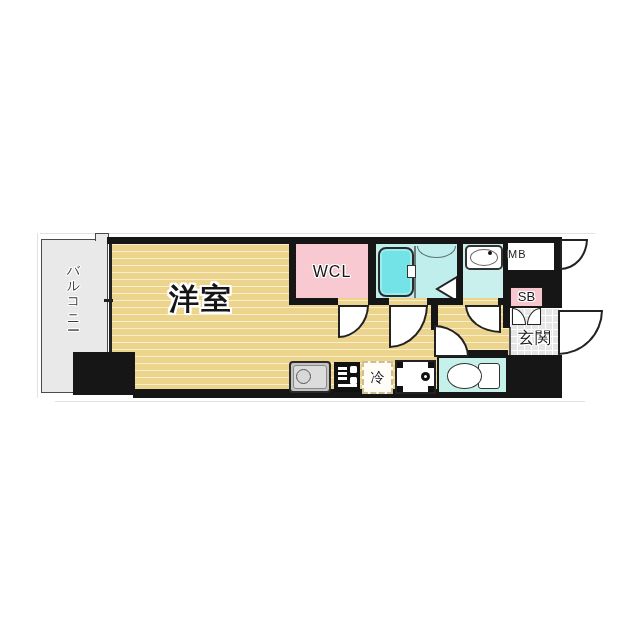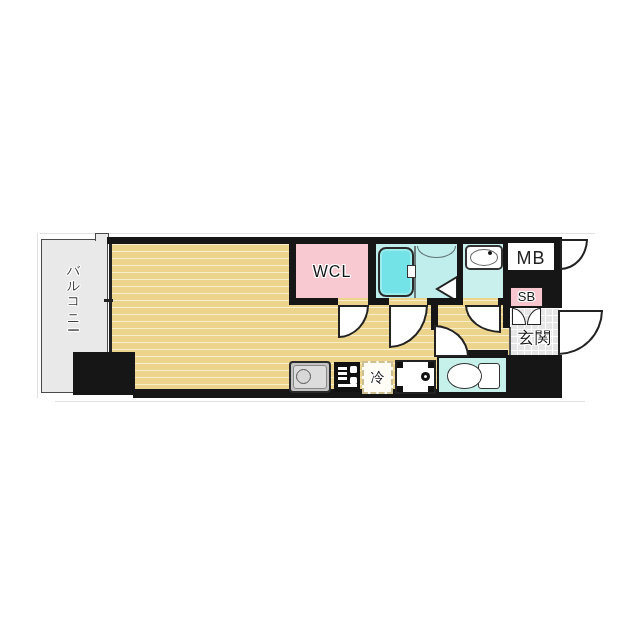--- a/index.html
+++ b/index.html
@@ -35,20 +35,21 @@
   <div class="lbl" style="left:66px;top:256px;width:16px;height:95px;font-size:13px;letter-spacing:2px;color:#3a3a3a;writing-mode:vertical-rl;">バルコニー</div>
 
   <div class="flooring" style="left:111px;top:244px;width:399px;height:146px;"></div>
 
   <div class="wall" style="left:107px;top:237px;width:455px;height:7px;"></div>
   <div class="wall" style="left:73px;top:352px;width:62px;height:43px;"></div>
   <div class="wall" style="left:133px;top:389px;width:429px;height:9px;"></div>
   <div class="abs" style="left:109px;top:244px;width:2.5px;height:108px;background:#222;"></div>
   <div class="abs" style="left:104px;top:299px;width:9px;height:2.5px;background:#222;"></div>
 
+  <div class="lbl big" style="left:139px;top:283px;width:124px;">洋室</div>
 
   <div class="wall" style="left:289px;top:244px;width:7px;height:61px;"></div>
   <div class="abs" style="left:296px;top:244px;width:72px;height:54px;background:#f8c9d0;"></div>
   <div class="lbl" style="left:296px;top:263px;width:72px;font-size:16px;letter-spacing:1px;text-align:center;">WCL</div>
   <div class="wall" style="left:368px;top:244px;width:8px;height:61px;"></div>
 
   <div class="abs" style="left:376px;top:244px;width:81px;height:54px;background:#bfeeec;"></div>
   <div class="abs" style="left:378px;top:247px;width:36px;height:50px;background:#74e3e7;border:2px solid #2b2b2b;border-radius:8px;box-sizing:border-box;box-shadow:inset 0 0 0 2px #9cecee;"></div>
   <div class="abs" style="left:414px;top:246px;width:1.5px;height:52px;background:#6a7a7a;"></div>
   <div class="abs" style="left:407px;top:265px;width:9px;height:13px;background:#fff;border:1.5px solid #333;box-sizing:border-box;"></div>
@@ -64,21 +65,21 @@
   <div class="abs" style="left:488px;top:251px;width:4px;height:4px;background:#111;border-radius:50%;"></div>
 
   <div class="wall" style="left:289px;top:298px;width:49px;height:7px;"></div>
   <div class="wall" style="left:368px;top:298px;width:21px;height:7px;"></div>
   <div class="wall" style="left:427px;top:298px;width:36px;height:7px;"></div>
   <div class="wall" style="left:498px;top:298px;width:8px;height:7px;"></div>
   <div class="wall" style="left:431px;top:305px;width:7px;height:25px;"></div>
 
   <div class="wall" style="left:503px;top:237px;width:59px;height:71px;"></div>
   <div class="abs" style="left:508px;top:243px;width:46px;height:27px;background:#fff;"></div>
-  <div class="lbl" style="left:508px;top:248px;width:46px;font-size:18px;letter-spacing:1px;text-align:center;color:#222;">MB</div>
+  <div class="lbl" style="left:508px;top:248px;width:46px;font-size:11px;letter-spacing:1px;text-align:left;color:#222;">MB</div>
   <div class="abs" style="left:510px;top:287px;width:33px;height:20px;background:#f7c6ce;border:1.5px solid #1a1a1a;box-sizing:border-box;"></div>
   <div class="lbl" style="left:510px;top:289px;width:33px;font-size:13px;text-align:center;">SB</div>
 
   <div class="tile" style="left:510px;top:308px;width:50px;height:49px;"></div>
   <div class="abs" style="left:509px;top:327px;width:1.5px;height:30px;background:#555;"></div>
   <div class="wall" style="left:503px;top:308px;width:7px;height:20px;"></div>
   <div class="lbl" style="left:510px;top:328px;width:50px;font-size:16px;letter-spacing:1px;text-align:center;">玄関</div>
 
   <div class="arc" style="left:512px;top:308px;width:14px;height:17px;border-width:1.5px;border-radius:0 100% 0 0;"></div>
   <div class="arc" style="left:527px;top:308px;width:14px;height:17px;border-width:1.5px;border-radius:100% 0 0 0;"></div>

